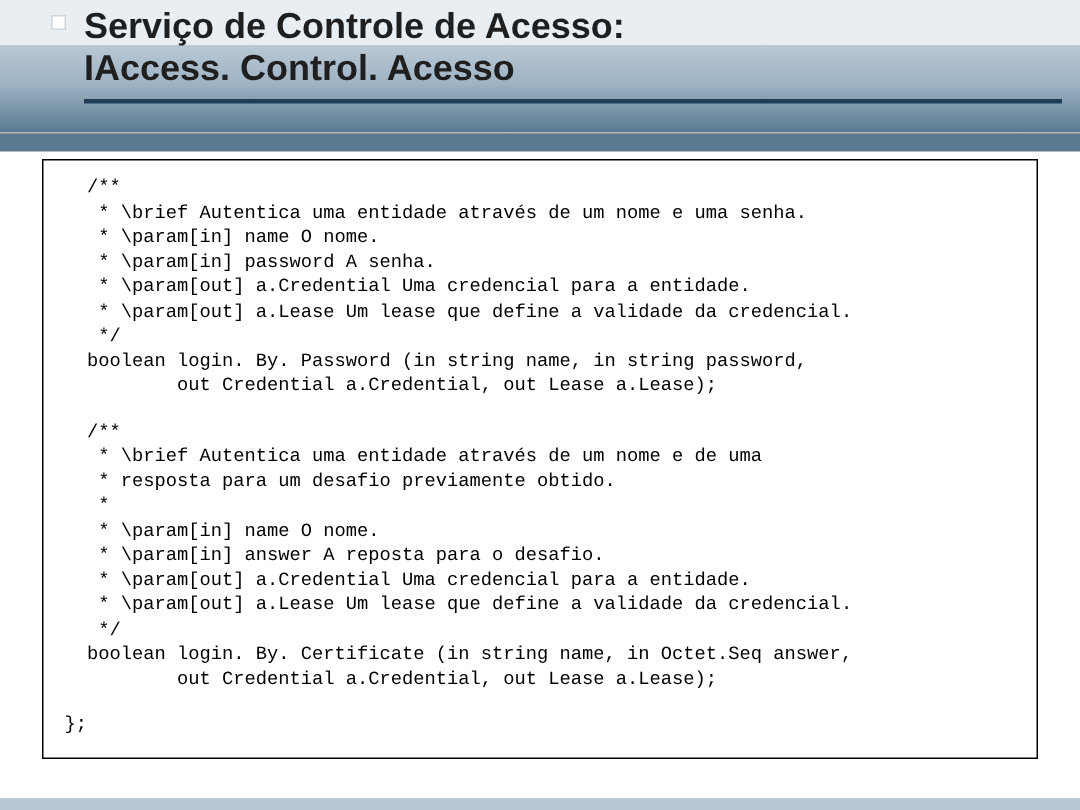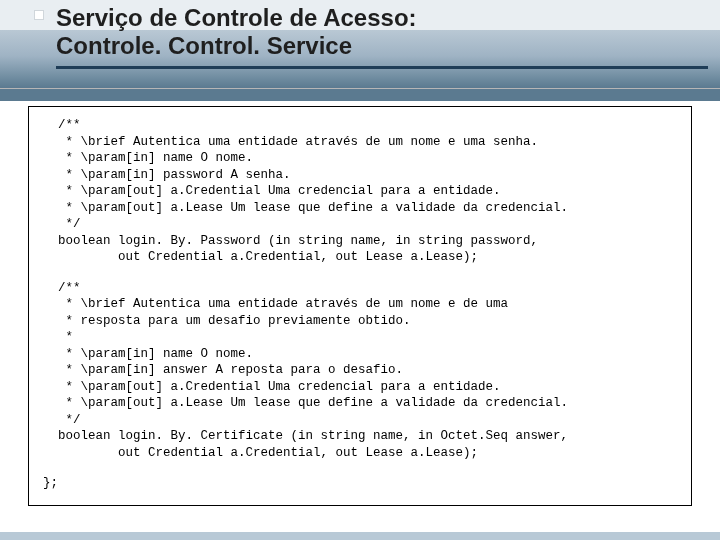--- a/index.html
+++ b/index.html
@@ -89,21 +89,21 @@
   .block-gap { height:14px; }
 </style>
 </head>
 <body>
 
 <div class="header-wrap">
   <div class="header-bg"></div>
   <div class="header-bullet"></div>
   <div class="title-block">
     <div class="title-line">Serviço de Controle de Acesso:</div>
-    <div class="title-line">Controle. Control. Service</div>
+    <div class="title-line">IAccess. Control. Acesso</div>
   </div>
   <div class="title-underline-outer"></div>
 </div>
 <div class="thin-sep"></div>
 
 <div class="code-card">
   <div class="code">  /**
    * \brief Autentica uma entidade através de um nome e uma senha.
    * \param[in] name O nome.
    * \param[in] password A senha.

